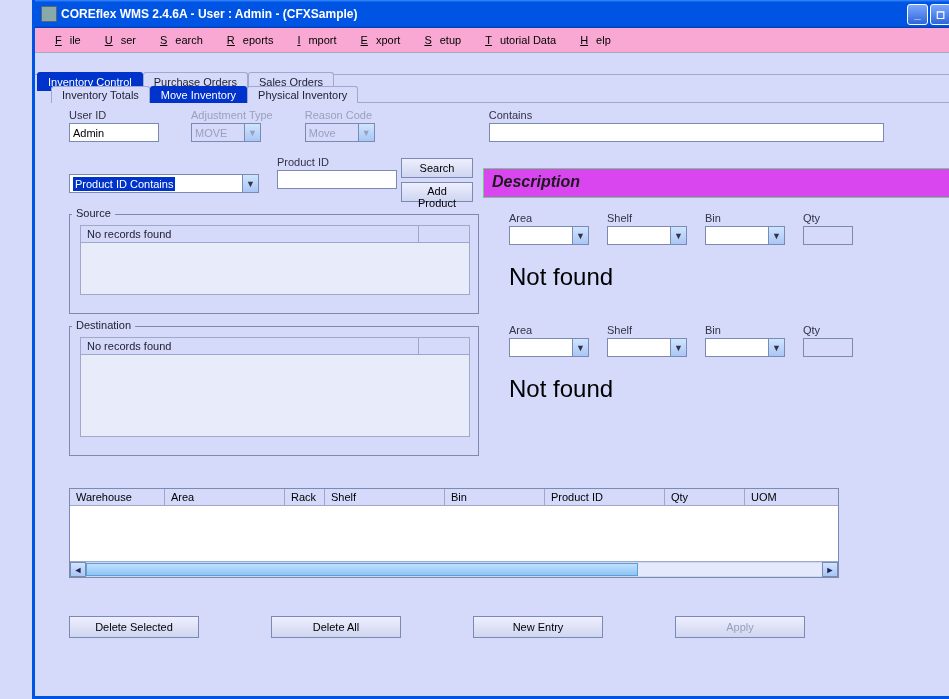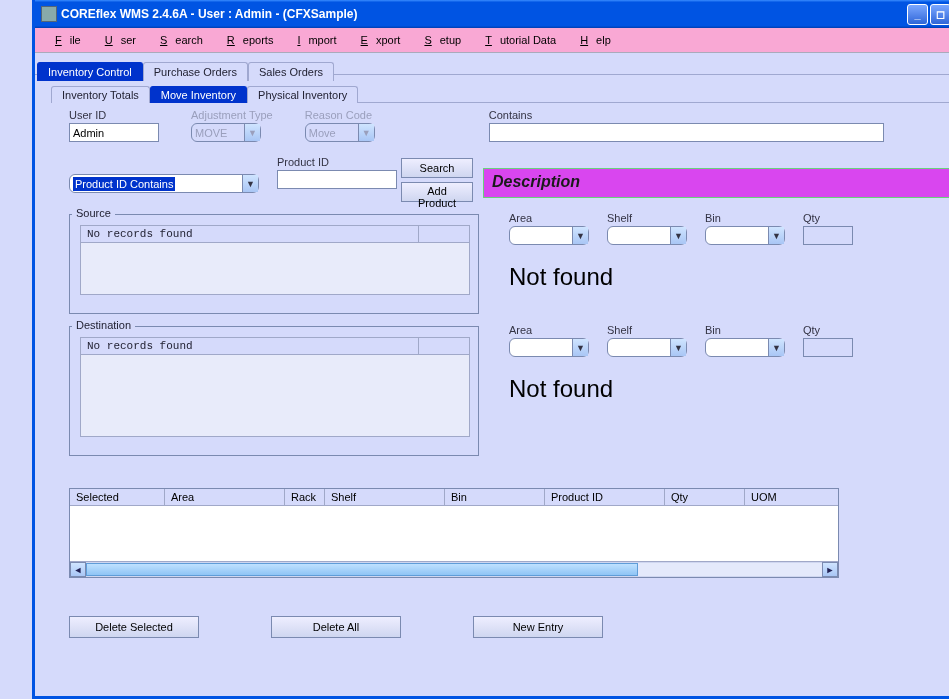--- a/index.html
+++ b/index.html
@@ -66,21 +66,21 @@
   .main-tab {
     padding: 3px 10px;
     border: 1px solid #a0a8d0;
     border-bottom: none;
     background: #d5dafb;
     margin-right: 0px;
     border-top-left-radius: 3px;
     border-top-right-radius: 3px;
     color: #223;
     position: relative;
-    top: 7px;
+    top: 17px;
     cursor: default;
   }
   .main-tab.active {
     background: #0033cc;
     color: #fff;
     border-color: #0033cc;
   }
   .content {
     flex: 1;
     padding: 10px 8px 8px 8px;
@@ -112,21 +112,20 @@
   input.txt, .combo, .combo-dis {
     border: 1px solid #7b8ab0;
     background: #fff;
     height: 19px;
     padding: 1px 3px;
     font: inherit;
   }
   .combo, .combo-dis {
     display: flex; align-items: center; justify-content: space-between;
     padding: 0 0 0 3px;
-    border-radius: 6px;
   }
   .combo .arrow, .combo-dis .arrow {
     width: 16px; height: 17px;
     background: linear-gradient(to bottom,#cfe4ff,#a9c6f5);
     border-left: 1px solid #7b8ab0;
     display: flex; align-items: center; justify-content: center;
     color: #334; font-size: 9px;
   }
   .combo-dis { background: #d5dafb; color:#9a9fbc; }
   .combo-dis .arrow { color:#9a9fbc; }
@@ -167,21 +166,20 @@
   .grid {
     border: 1px solid #a0a8c8;
     background: #e8ebfa;
     height: 70px;
     width: 390px;
     overflow: hidden;
   }
   .grid .gh {
     display: flex;
     background: #15803d;
-    font-family: Liberation Mono, monospace;
   }
   .grid .gh .cell {
     border-right: 1px solid #a0a8c8;
     border-bottom: 1px solid #a0a8c8;
     padding: 2px 6px;
     color: #223;
     flex: 1;
     background: #d5dafb;
   }
   .grid .gh .cell.last { width: 50px; flex: none; border-right: none;}
@@ -391,21 +389,21 @@
               <span class="lbl">Qty</span>
               <input class="txt" style="width: 50px; background: rgb(213, 218, 251);" readonly="">
             </div>
           </div>
           <div class="notfound">Not found</div>
         </div>
       </div>
 
       <div class="bottom-grid" style="width:770px;">
         <div class="hdr">
-          <div class="hcell" style="width:95px">Selected</div>
+          <div class="hcell" style="width:95px">Warehouse</div>
           <div class="hcell" style="width:120px">Area</div>
           <div class="hcell" style="width:40px">Rack</div>
           <div class="hcell" style="width:120px">Shelf</div>
           <div class="hcell" style="width:100px">Bin</div>
           <div class="hcell" style="width:120px">Product ID</div>
           <div class="hcell" style="width:80px">Qty</div>
           <div class="hcell" style="flex:1;border-right:none">UOM</div>
         </div>
         <div class="body"></div>
         <div class="hscroll">
@@ -414,16 +412,17 @@
               <div class="thumb"></div>
             </div>
           <div class="arr">►</div>
         </div>
       </div>
 
       <div class="action-btns">
         <button class="btn">Delete Selected</button>
         <button class="btn">Delete All</button>
         <button class="btn">New Entry</button>
+        <button class="btn dis">Apply</button>
       </div>
     </div>
   </div>
 </div>
 
 </body></html>

